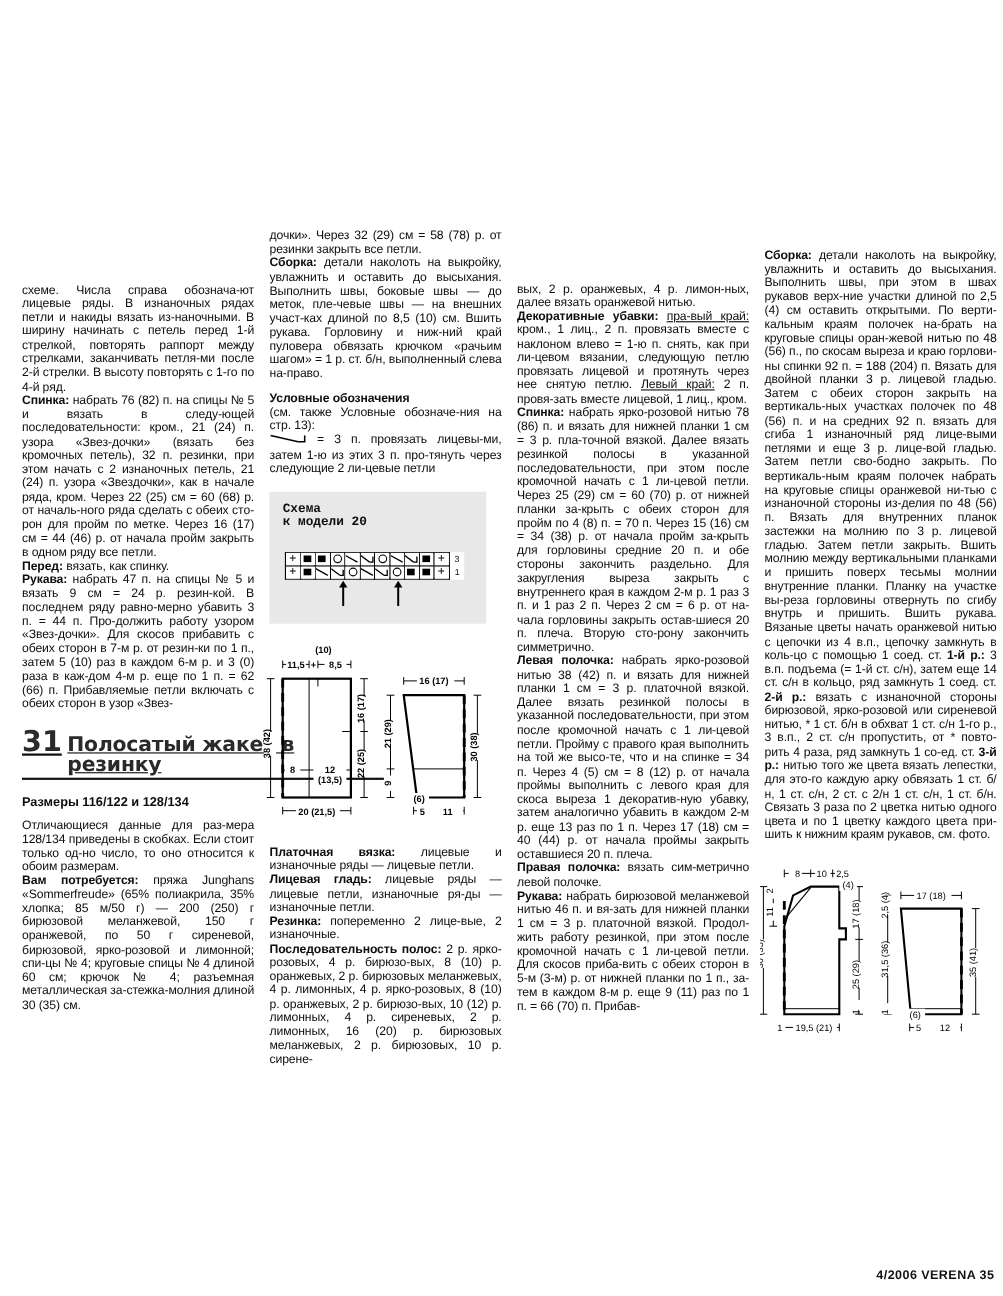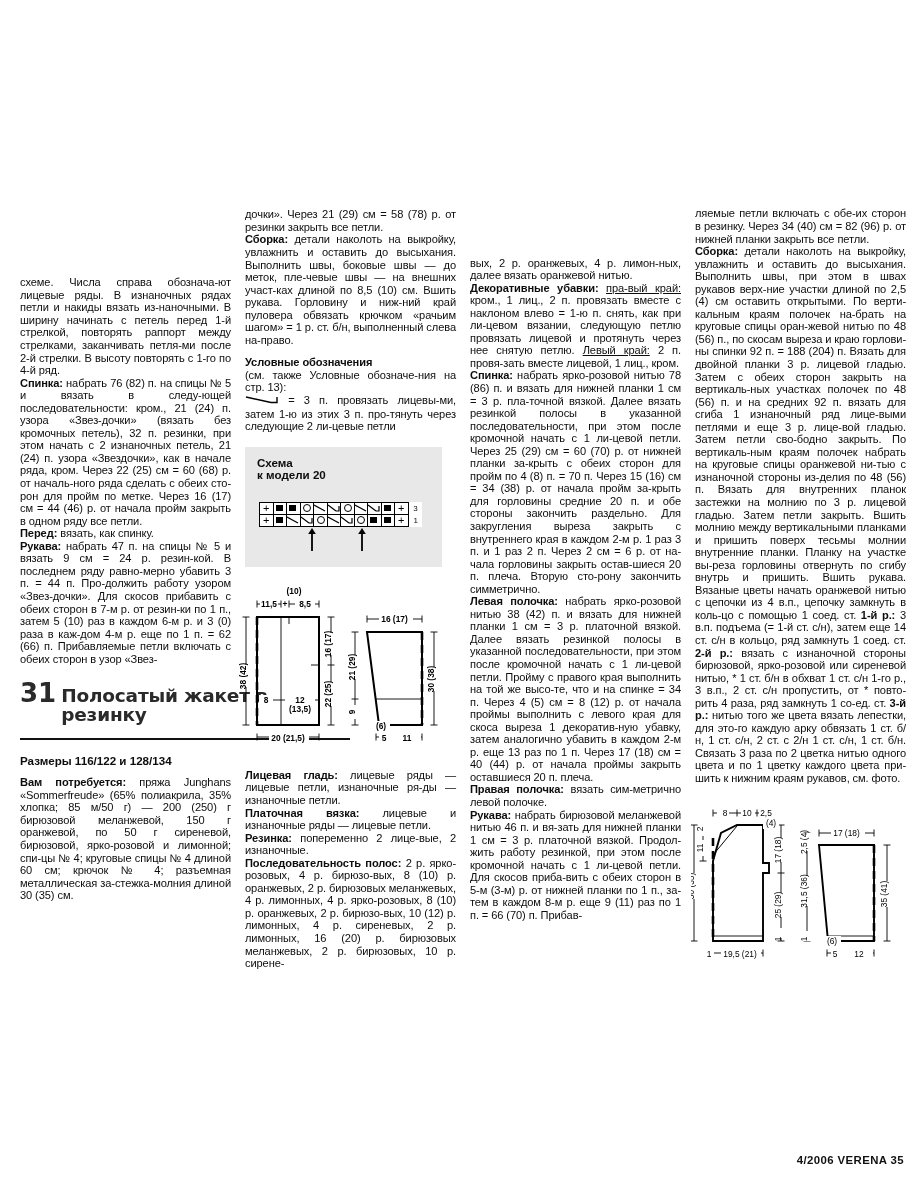--- a/index.html
+++ b/index.html
@@ -40,21 +40,22 @@
   .u{text-decoration:underline;}
   
   .model-head{
     margin:16px 0 10px 0;
     position:relative;
     width:330px;
   }
   .model-head .line1{
     display:flex;align-items:baseline;gap:5px;
     border-bottom:2.4px solid #111;
-    padding-bottom:14px;
+    padding-bottom:1px;
+    text-decoration:underline;
   }
   .model-head .num{
     font-size:26px;font-weight:bold;line-height:0.95;
     color:#2a2a2a;
     font-family:"DejaVu Sans","Liberation Sans",sans-serif;
   }
   .model-head .ttl{
     font-size:18.5px;font-weight:bold;line-height:1.0;
     color:#2a2a2a;
     font-family:"DejaVu Sans","Liberation Sans",sans-serif;
@@ -76,21 +77,21 @@
   }
   
   .schema-box{
     background:#e8e8e8;
     padding:10px 8px 14px 12px;
     margin:14px 0 10px 0;
     width:197px;
     box-sizing:border-box;
   }
   .schema-title{
-    font-size:11.6px;font-weight:bold;line-height:12.6px;margin-bottom:20px;
+    font-size:11.6px;font-weight:bold;line-height:12.6px;margin-bottom:20px;font-family:Liberation Mono, monospace;
   }
   .chart-wrap{position:relative;padding-left:2px;}
   table.chart{
     border-collapse:collapse;
     background:#fff;
     margin:0;
   }
   table.chart td{
     width:12.5px;height:11px;
     border:1px solid #000;
@@ -136,25 +137,26 @@
       <div class="para"><b>Рукава:</b><span> набрать 47 п. на спицы № 5 и вязать 9 см = 24 р. резин-кой. В последнем ряду равно-мерно убавить 3 п. = 44 п. Про-должить работу узором «Звез-дочки». Для скосов прибавить с обеих сторон в 7-м р. от резин-ки по 1 п., затем 5 (10) раз в каждом 6-м р. и 3 (0) раза в каж-дом 4-м р. еще по 1 п. = 62 (66) п. Прибавляемые петли включать с обеих сторон в узор «Звез-</span></div>
 
       <div class="model-head">
         <div class="line1">
           <span class="num">31</span>
           <span class="ttl">Полосатый жакет в резинку</span>
         </div>
       </div>
 
       <div class="sizes">Размеры 116/122 и 128/134</div>
+      <div class="para">Отличающиеся данные для раз-мера 128/134 приведены в скобках. Если стоит только од-но число, то оно относится к обоим размерам.</div>
       <div class="para"><b>Вам потребуется:</b><span> пряжа Junghans «Sommerfreude» (65% полиакрила, 35% хлопка; 85 м/50 г) — 200 (250) г бирюзовой меланжевой, 150 г оранжевой, по 50 г сиреневой, бирюзовой, ярко-розовой и лимонной; спи-цы № 4; круговые спицы № 4 длиной 60 см; крючок № 4; разъемная металлическая за-стежка-молния длиной 30 (35) см.</span></div>
     </div>
 
     <div class="col">
-      <div class="para">дочки». Через 21 (29) см = 58 (78) р. от резинки закрыть все петли.</div>
+      <div class="para">дочки». Через 32 (29) см = 58 (78) р. от резинки закрыть все петли.</div>
       <div class="para"><b>Сборка:</b><span> детали наколоть на выкройку, увлажнить и оставить до высыхания. Выполнить швы, боковые швы — до меток, пле-чевые швы — на внешних участ-ках длиной по 8,5 (10) см. Вшить рукава. Горловину и ниж-ний край пуловера обвязать крючком «рачьим шагом» = 1 р. ст. б/н, выполненный слева на-право.</span></div>
 
       <div style="height:10px"></div>
       <div class="para" style="font-weight:bold">Условные обозначения</div>
       <div class="para">(см. также Условные обозначе-ния на стр. 13):</div>
       <div class="para">
         <span style="display:inline-block;vertical-align:-1px;">
           <svg width="34" height="10" viewBox="0 0 34 10">
               <path d="M1 2 L26 7.5" stroke="#000" stroke-width="1.4" fill="none"></path>
               <path d="M26 7.5 L32 7.5 L32 2" stroke="#000" stroke-width="1.4" fill="none"></path>
@@ -338,37 +340,36 @@
           <text x="155.5" y="45" text-anchor="middle">16 (17)</text>
           <text x="116" y="90" text-anchor="middle" transform="rotate(-90 116 90)">21 (29)</text>
           <text x="116" y="135" text-anchor="middle" transform="rotate(-90 116 135)">9</text>
           <text x="195" y="102" text-anchor="middle" transform="rotate(-90 195 102)">30 (38)</text>
           <text x="142" y="152" text-anchor="middle">(6)</text>
           <text x="145" y="163.5" text-anchor="middle">5</text>
           <text x="168" y="163.5" text-anchor="middle">11</text>
         </svg>
       </div>
 
+      <div class="para"><b>Платочная вязка:</b><span> лицевые и изнаночные ряды — лицевые петли.</span></div>
       <div class="para"><b>Лицевая гладь:</b><span> лицевые ряды — лицевые петли, изнаночные ря-ды — изнаночные петли.</span></div>
-      <div class="para"><b>Платочная вязка:</b><span> лицевые и изнаночные ряды — лицевые петли.</span></div>
       <div class="para"><b>Резинка:</b><span> попеременно 2 лице-вые, 2 изнаночные.</span></div>
       <div class="para"><b>Последовательность полос:</b><span> 2 р. ярко-розовых, 4 р. бирюзо-вых, 8 (10) р. оранжевых, 2 р. бирюзовых меланжевых, 4 р. лимонных, 4 р. ярко-розовых, 8 (10) р. оранжевых, 2 р. бирюзо-вых, 10 (12) р. лимонных, 4 р. сиреневых, 2 р. лимонных, 16 (20) р. бирюзовых меланжевых, 2 р. бирюзовых, 10 р. сирене-</span></div>
     </div>
 
     <div class="col">
       <div class="para">вых, 2 р. оранжевых, 4 р. лимон-ных, далее вязать оранжевой нитью.</div>
       <div class="para"><b>Декоративные убавки:</b> <span class="u">пра-вый край:</span><span> кром., 1 лиц., 2 п. провязать вместе с наклоном влево = 1-ю п. снять, как при ли-цевом вязании, следующую петлю провязать лицевой и протянуть через нее снятую петлю. </span><span class="u">Левый край:</span><span> 2 п. провя-зать вместе лицевой, 1 лиц., кром.</span></div>
       <div class="para"><b>Спинка:</b><span> набрать ярко-розовой нитью 78 (86) п. и вязать для нижней планки 1 см = 3 р. пла-точной вязкой. Далее вязать резинкой полосы в указанной последовательности, при этом после кромочной начать с 1 ли-цевой петли. Через 25 (29) см = 60 (70) р. от нижней планки за-крыть с обеих сторон для пройм по 4 (8) п. = 70 п. Через 15 (16) см = 34 (38) р. от начала пройм за-крыть для горловины средние 20 п. и обе стороны закончить раздельно. Для закругления выреза закрыть с внутреннего края в каждом 2-м р. 1 раз 3 п. и 1 раз 2 п. Через 2 см = 6 р. от на-чала горловины закрыть остав-шиеся 20 п. плеча. Вторую сто-рону закончить симметрично.</span></div>
       <div class="para"><b>Левая полочка:</b><span> набрать ярко-розовой нитью 38 (42) п. и вязать для нижней планки 1 см = 3 р. платочной вязкой. Далее вязать резинкой полосы в указанной последовательности, при этом после кромочной начать с 1 ли-цевой петли. Пройму с правого края выполнить на той же высо-те, что и на спинке = 34 п. Через 4 (5) см = 8 (12) р. от начала проймы выполнить с левого края для скоса выреза 1 декоратив-ную убавку, затем аналогично убавить в каждом 2-м р. еще 13 раз по 1 п. Через 17 (18) см = 40 (44) р. от начала проймы закрыть оставшиеся 20 п. плеча.</span></div>
       <div class="para"><b>Правая полочка:</b><span> вязать сим-метрично левой полочке.</span></div>
       <div class="para"><b>Рукава:</b><span> набрать бирюзовой меланжевой нитью 46 п. и вя-зать для нижней планки 1 см = 3 р. платочной вязкой. Продол-жить работу резинкой, при этом после кромочной начать с 1 ли-цевой петли. Для скосов приба-вить с обеих сторон в 5-м (3-м) р. от нижней планки по 1 п., за-тем в каждом 8-м р. еще 9 (11) раз по 1 п. = 66 (70) п. Прибав-</span></div>
     </div>
 
     <div class="col">
-      <div class="para">ляемые петли включать с обе-их сторон в резинку. Через 34 (40) см = 82 (96) р. от нижней планки закрыть все петли.</div>
       <div class="para"><b>Сборка:</b><span> детали наколоть на выкройку, увлажнить и оставить до высыхания. Выполнить швы, при этом в швах рукавов верх-ние участки длиной по 2,5 (4) см оставить открытыми. По верти-кальным краям полочек на-брать на круговые спицы оран-жевой нитью по 48 (56) п., по скосам выреза и краю горлови-ны спинки 92 п. = 188 (204) п. Вязать для двойной планки 3 р. лицевой гладью. Затем с обеих сторон закрыть на вертикаль-ных участках полочек по 48 (56) п. и на средних 92 п. вязать для сгиба 1 изнаночный ряд лице-выми петлями и еще 3 р. лице-вой гладью. Затем петли сво-бодно закрыть. По вертикаль-ным краям полочек набрать на круговые спицы оранжевой ни-тью с изнаночной стороны из-делия по 48 (56) п. Вязать для внутренних планок застежки на молнию по 3 р. лицевой гладью. Затем петли закрыть. Вшить молнию между вертикальными планками и пришить поверх тесьмы молнии внутренние планки. Планку на участке вы-реза горловины отвернуть по сгибу внутрь и пришить. Вшить рукава. Вязаные цветы начать оранжевой нитью с цепочки из 4 в.п., цепочку замкнуть в коль-цо с помощью 1 соед. ст. </span><b>1-й р.:</b><span> 3 в.п. подъема (= 1-й ст. с/н), затем еще 14 ст. с/н в кольцо, ряд замкнуть 1 соед. ст. </span><b>2-й р.:</b><span> вязать с изнаночной стороны бирюзовой, ярко-розовой или сиреневой нитью, * 1 ст. б/н в обхват 1 ст. с/н 1-го р., 3 в.п., 2 ст. с/н пропустить, от * повто-рить 4 раза, ряд замкнуть 1 со-ед. ст. </span><b>3-й р.:</b><span> нитью того же цвета вязать лепестки, для это-го каждую арку обвязать 1 ст. б/н, 1 ст. с/н, 2 ст. с 2/н 1 ст. с/н, 1 ст. б/н. Связать 3 раза по 2 цветка нитью одного цвета и по 1 цветку каждого цвета при-шить к нижним краям рукавов, см. фото.</span></div>
 
       <div class="draw" style="margin:8px 0 0 -4px;">
         <svg width="218" height="178" viewBox="0 0 218 178" font-family="Liberation Sans, sans-serif" font-size="8.4" fill="#000">
           <g stroke="#000" fill="none" stroke-width="0.9">
 
             <path d="M22 148 L22 68 L30 40 L46 32 L72 32 L72 70 L78 70 L78 80 L72 80 L72 148 Z" stroke-width="1.9" fill="none"></path>
             <path d="M22 45 L22 148" stroke="#000" stroke-width="2.6" stroke-dasharray="8,5"></path>
             <path d="M22 62 L46 33" stroke-width="1"></path>
             <line x1="22" y1="143" x2="72" y2="143"></line>

